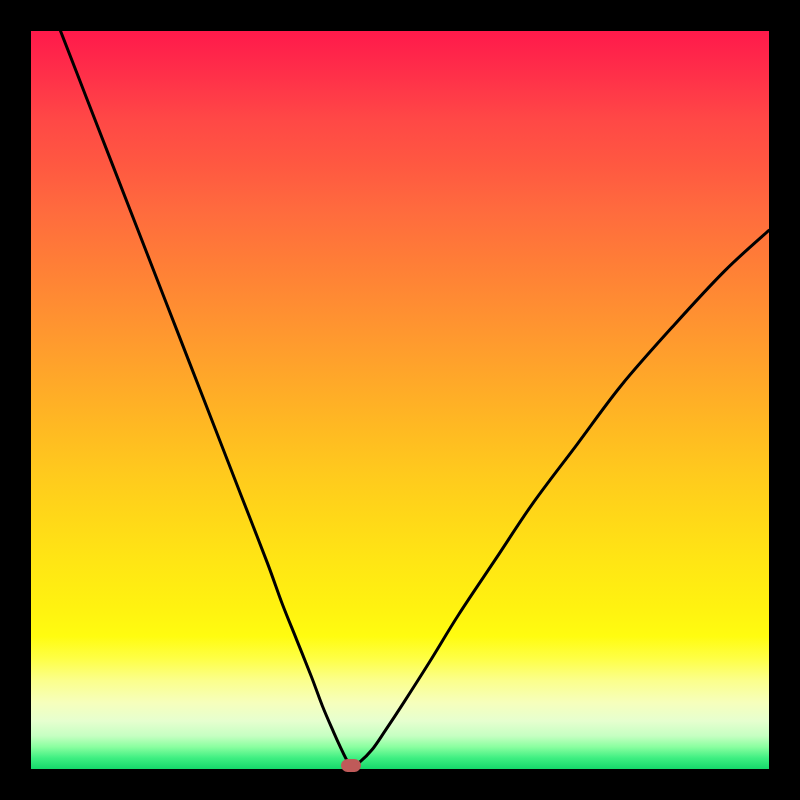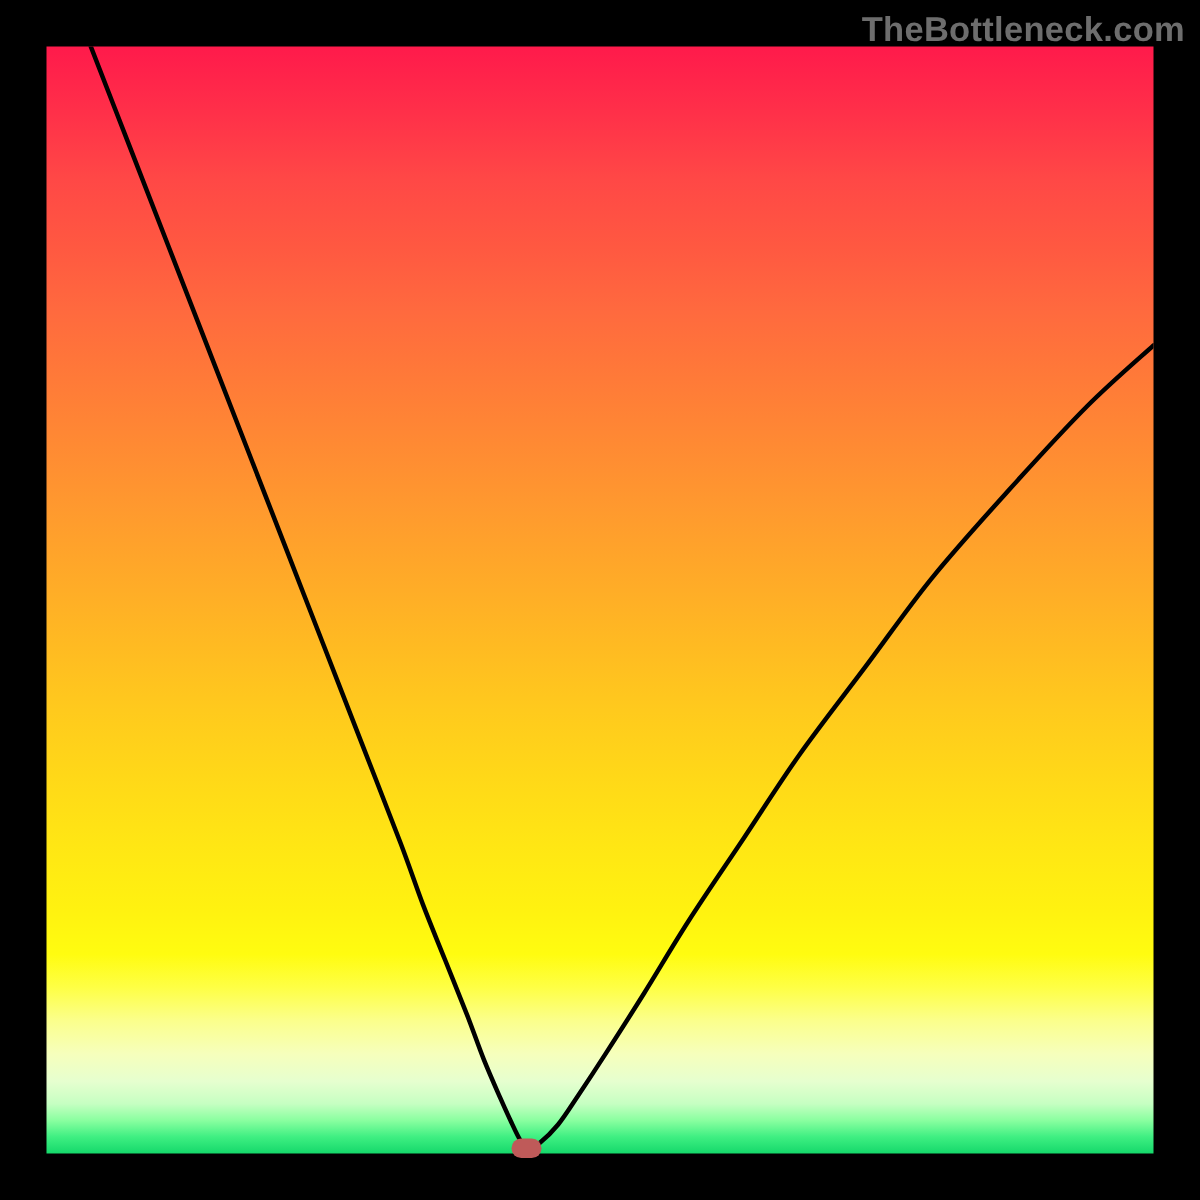--- a/index.html
+++ b/index.html
@@ -77,14 +77,13 @@
 </style>
 </head>
 <body>
 
 <div class="frame">
   <div class="plot"></div>
   <svg class="curve" viewBox="0 0 738 738" preserveAspectRatio="none">
     <path id="curve-path" d="M 29.52 0.00 C 33.83 11.07, 46.74 44.28, 55.35 66.42 C 63.96 88.56, 72.57 110.70, 81.18 132.84 C 89.79 154.98, 98.40 177.12, 107.01 199.26 C 115.62 221.40, 124.23 243.54, 132.84 265.68 C 141.45 287.82, 150.06 309.96, 158.67 332.10 C 167.28 354.24, 175.89 376.38, 184.50 398.52 C 193.11 420.66, 201.72 442.80, 210.33 464.94 C 218.94 487.08, 229.39 513.52, 236.16 531.36 C 242.93 549.20, 246.00 559.04, 250.92 571.95 C 255.84 584.87, 260.76 596.55, 265.68 608.85 C 270.60 621.15, 276.13 634.68, 280.44 645.75 C 284.75 656.82, 287.82 666.04, 291.51 675.27 C 295.20 684.50, 299.50 694.09, 302.58 701.10 C 305.65 708.11, 307.75 712.66, 309.96 717.34 C 312.17 722.01, 314.02 726.19, 315.86 729.14 C 317.71 732.10, 318.94 734.68, 321.03 735.05 C 323.12 735.42, 325.09 734.06, 328.41 731.36 C 331.73 728.65, 336.65 724.10, 340.96 718.81 C 345.26 713.52, 348.95 707.50, 354.24 699.62 C 359.53 691.75, 365.31 683.02, 372.69 671.58 C 380.07 660.14, 389.30 645.75, 398.52 630.99 C 407.75 616.23, 416.97 600.24, 428.04 583.02 C 439.11 565.80, 452.64 546.12, 464.94 527.67 C 477.24 509.22, 488.31 491.38, 501.84 472.32 C 515.37 453.25, 531.36 432.96, 546.12 413.28 C 560.88 393.60, 574.41 373.92, 590.40 354.24 C 606.39 334.56, 624.84 314.26, 642.06 295.20 C 659.28 276.13, 677.73 255.84, 693.72 239.85 C 709.71 223.86, 730.62 206.02, 738.00 199.26" fill="none" stroke="#000" stroke-width="3" stroke-linejoin="round" stroke-linecap="round"></path>
   </svg>
   <div id="min-dot" class="dot" style="left: 340.554px; top: 758.572px; background: rgb(191, 90, 89);"></div>
-  <div class="watermark">TheBottleneck.com</div>
 </div>
 
 </body></html>

